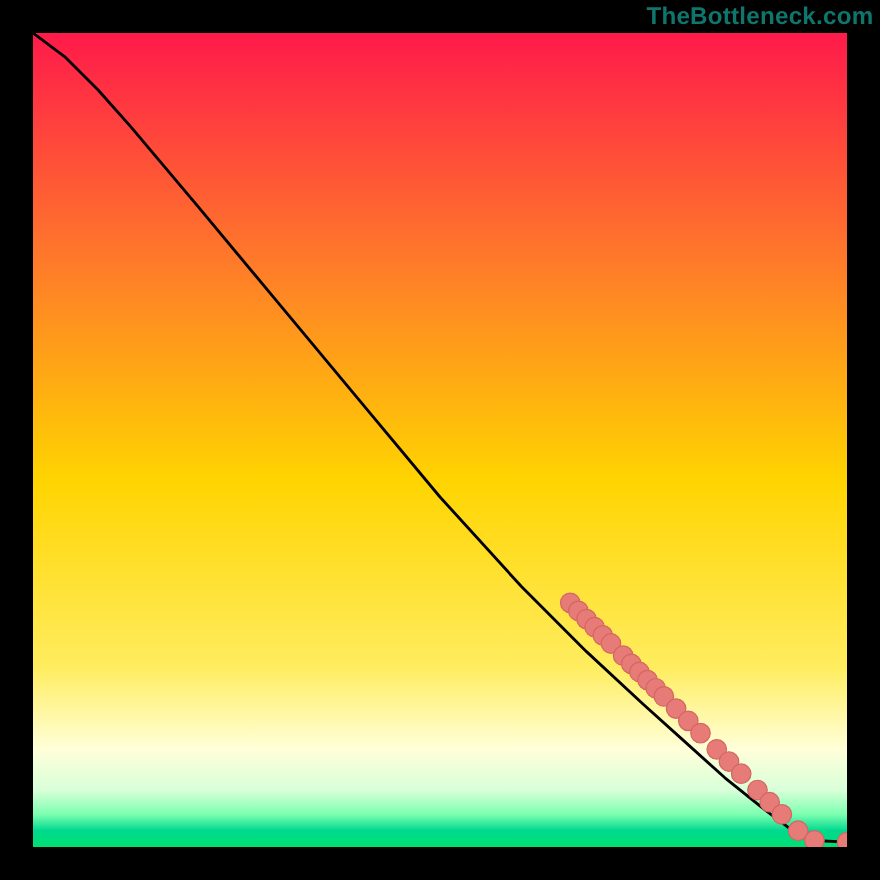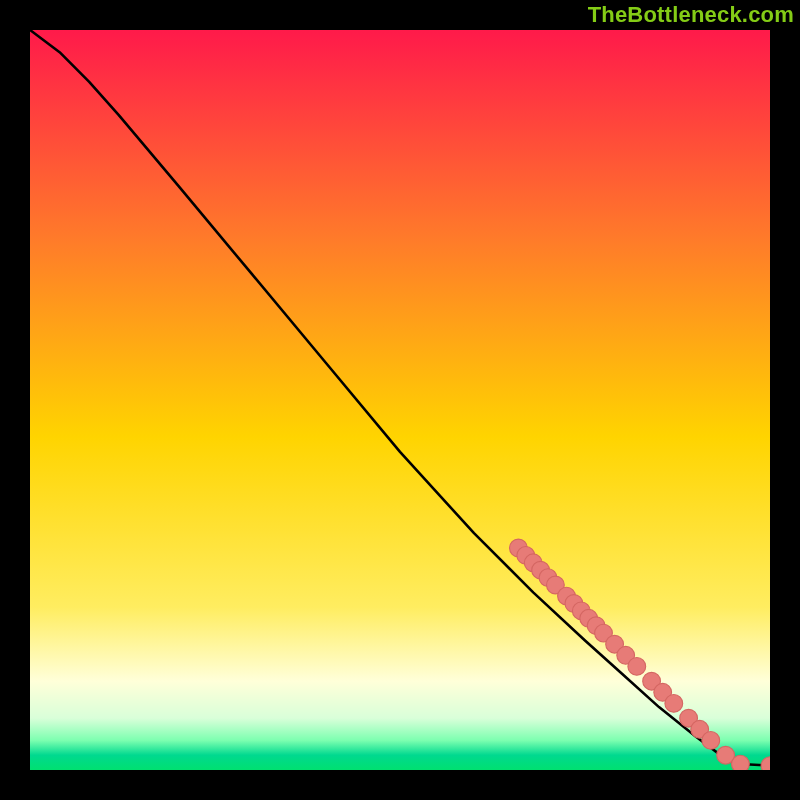--- a/index.html
+++ b/index.html
@@ -14,21 +14,21 @@
   .frame {
     position: relative;
     width: 800px;
     height: 800px;
     background: #000;
   }
   .watermark {
     position: absolute;
     top: 2px;
     right: 6px;
-    color: #84cc16;
+    color: #0f766e;
     font-size: 22px;
     font-weight: 600;
     letter-spacing: 0.2px;
     user-select: none;
   }
   .plot-area {
     position: absolute;
     left: 30px;
     top: 30px;
     width: 740px;

